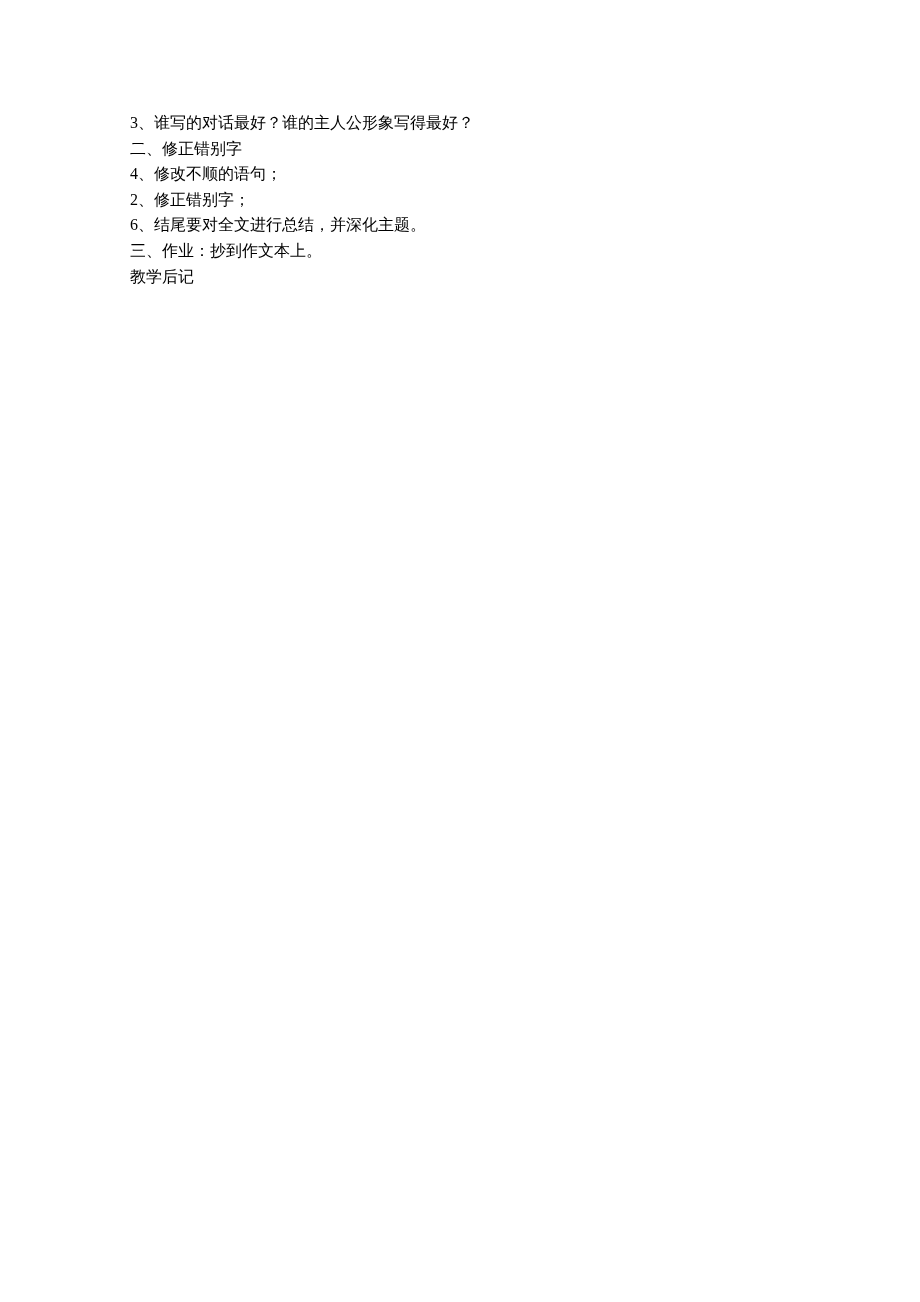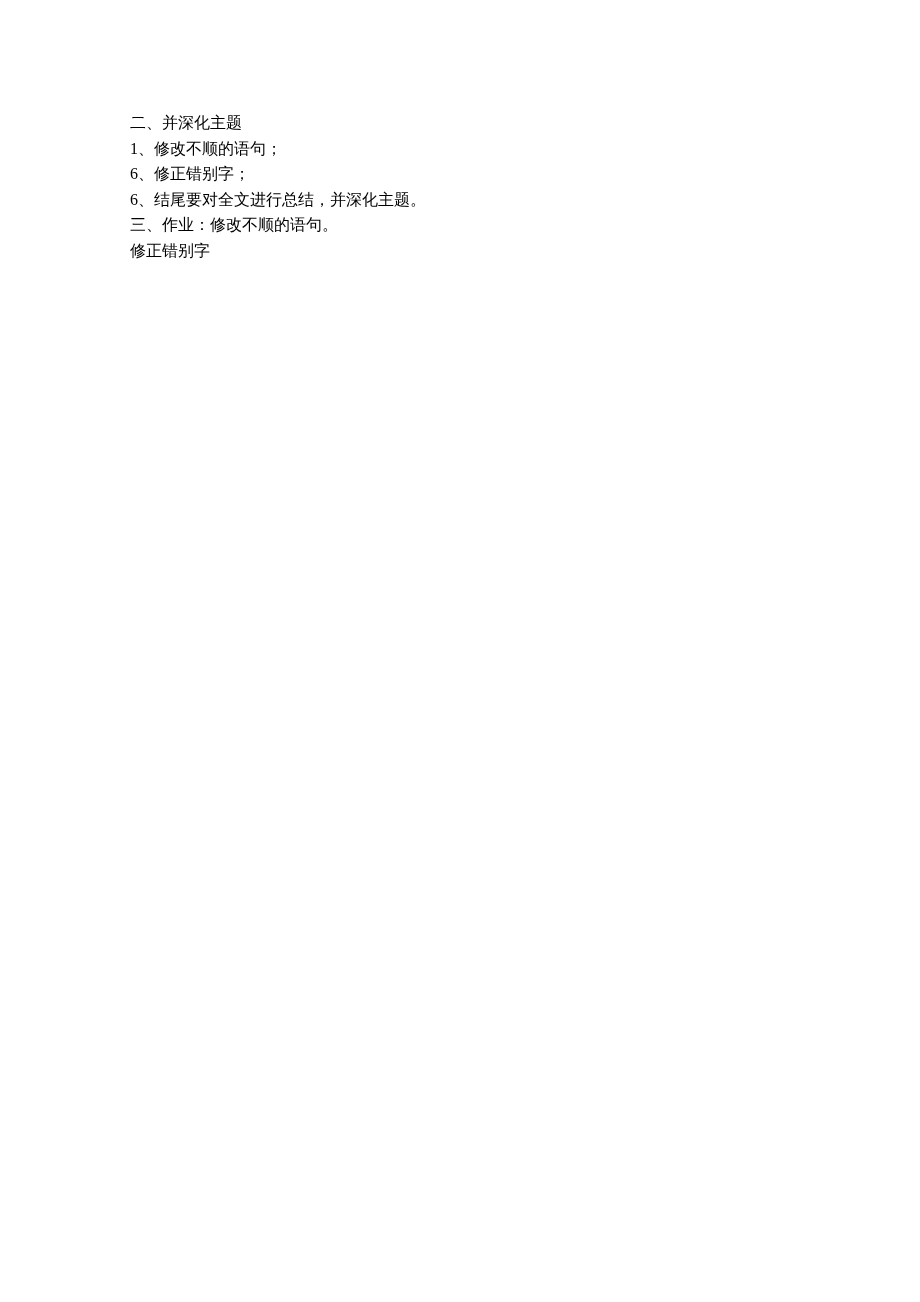--- a/index.html
+++ b/index.html
@@ -18,19 +18,20 @@
   }
   .line {
     margin: 0;
     white-space: pre;
   }
 </style>
 </head>
 <body>
 
 <div class="page">
-  <p class="line">二、并深化主题</p>
-  <p class="line">1、修改不顺的语句；</p>
-  <p class="line">6、修正错别字；</p>
+  <p class="line">3、谁写的对话最好？谁的主人公形象写得最好？</p>
+  <p class="line">二、修正错别字</p>
+  <p class="line">4、修改不顺的语句；</p>
+  <p class="line">2、修正错别字；</p>
   <p class="line">6、结尾要对全文进行总结，并深化主题。</p>
-  <p class="line">三、作业：修改不顺的语句。</p>
-  <p class="line">修正错别字</p>
+  <p class="line">三、作业：抄到作文本上。</p>
+  <p class="line">教学后记</p>
 </div>
 
 </body></html>

